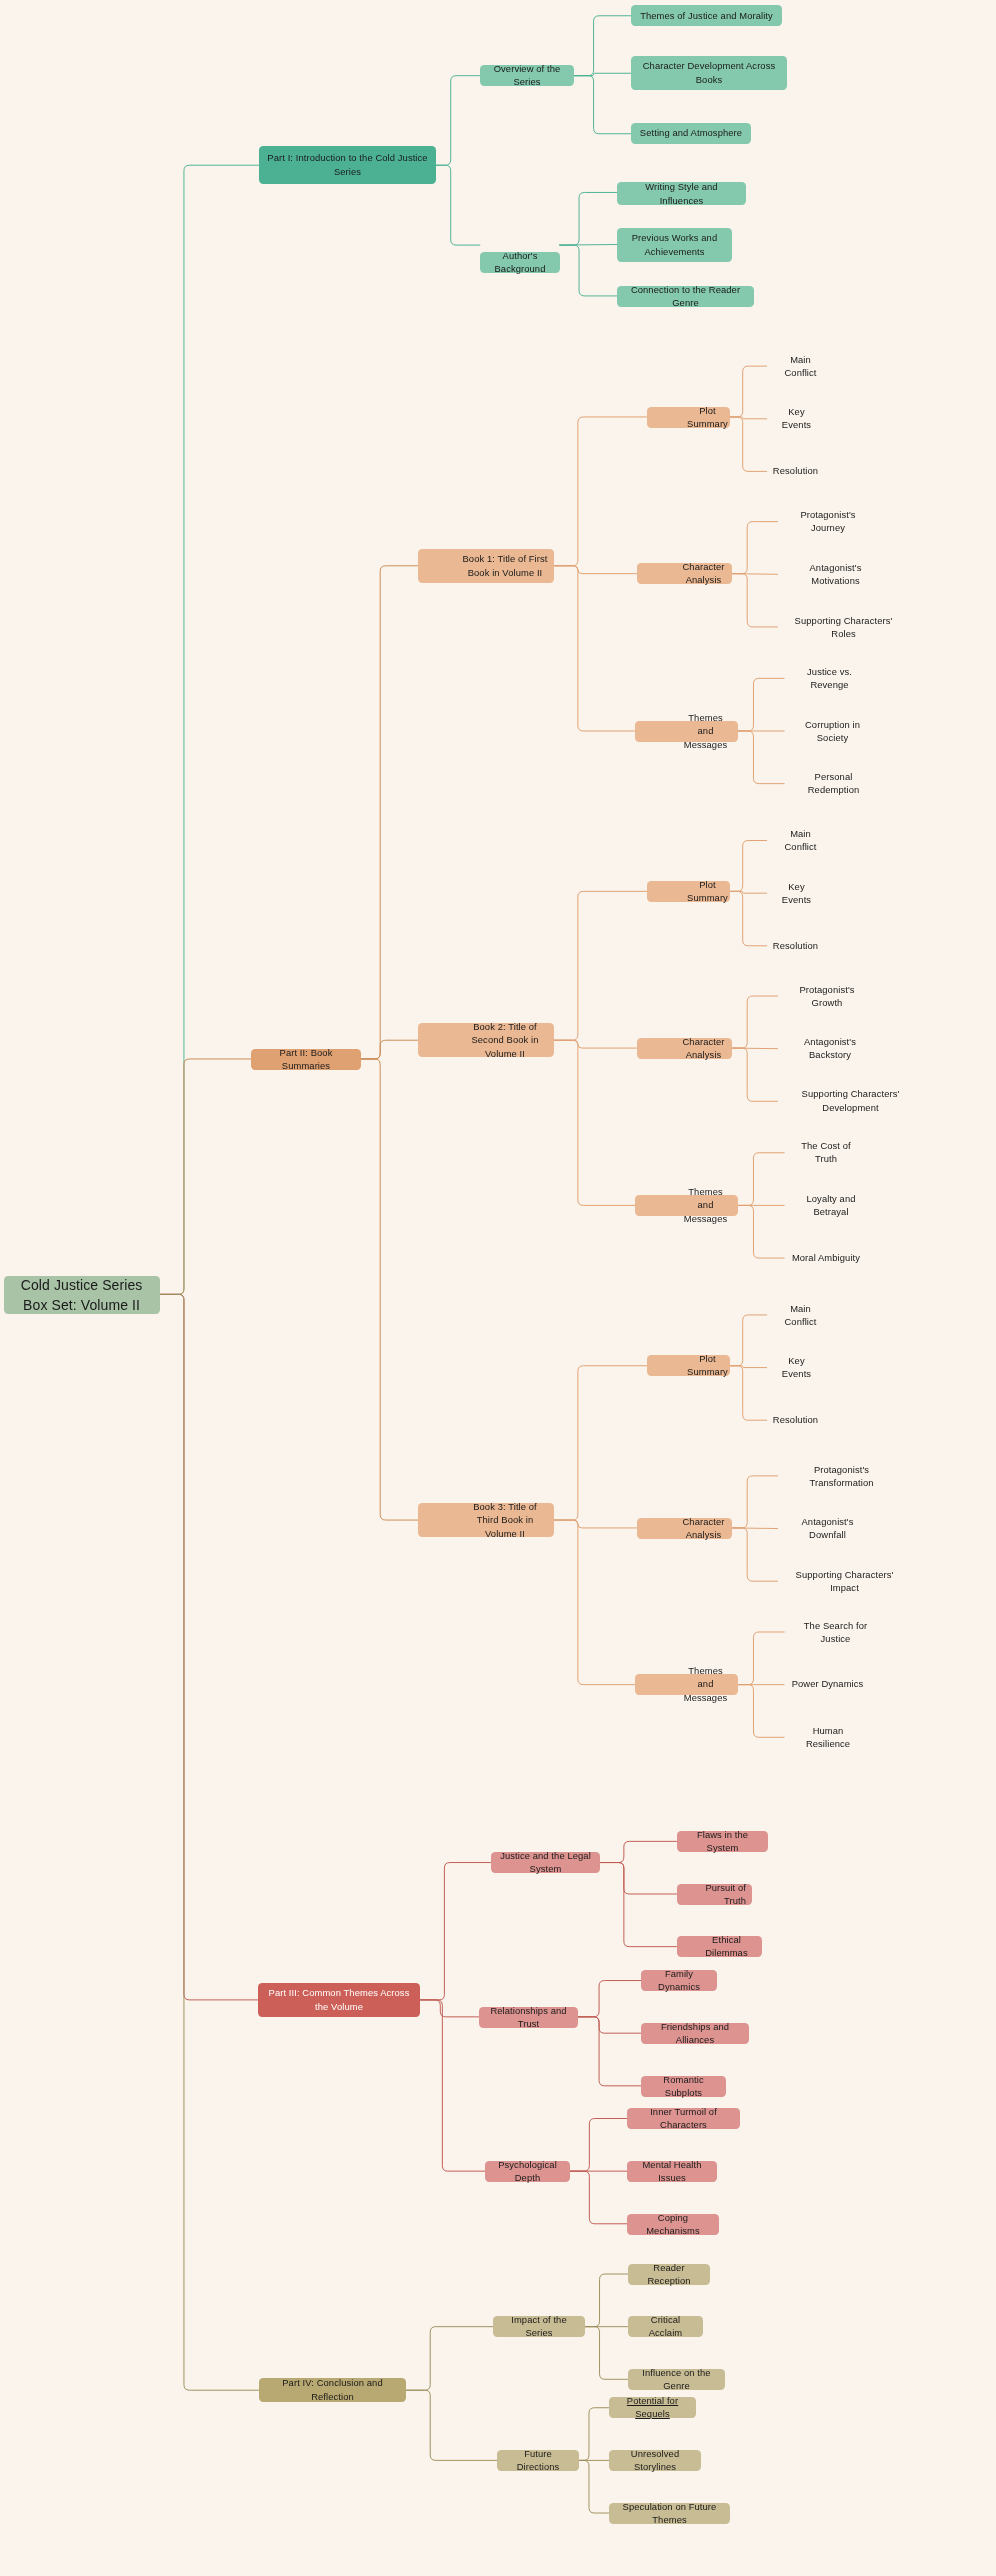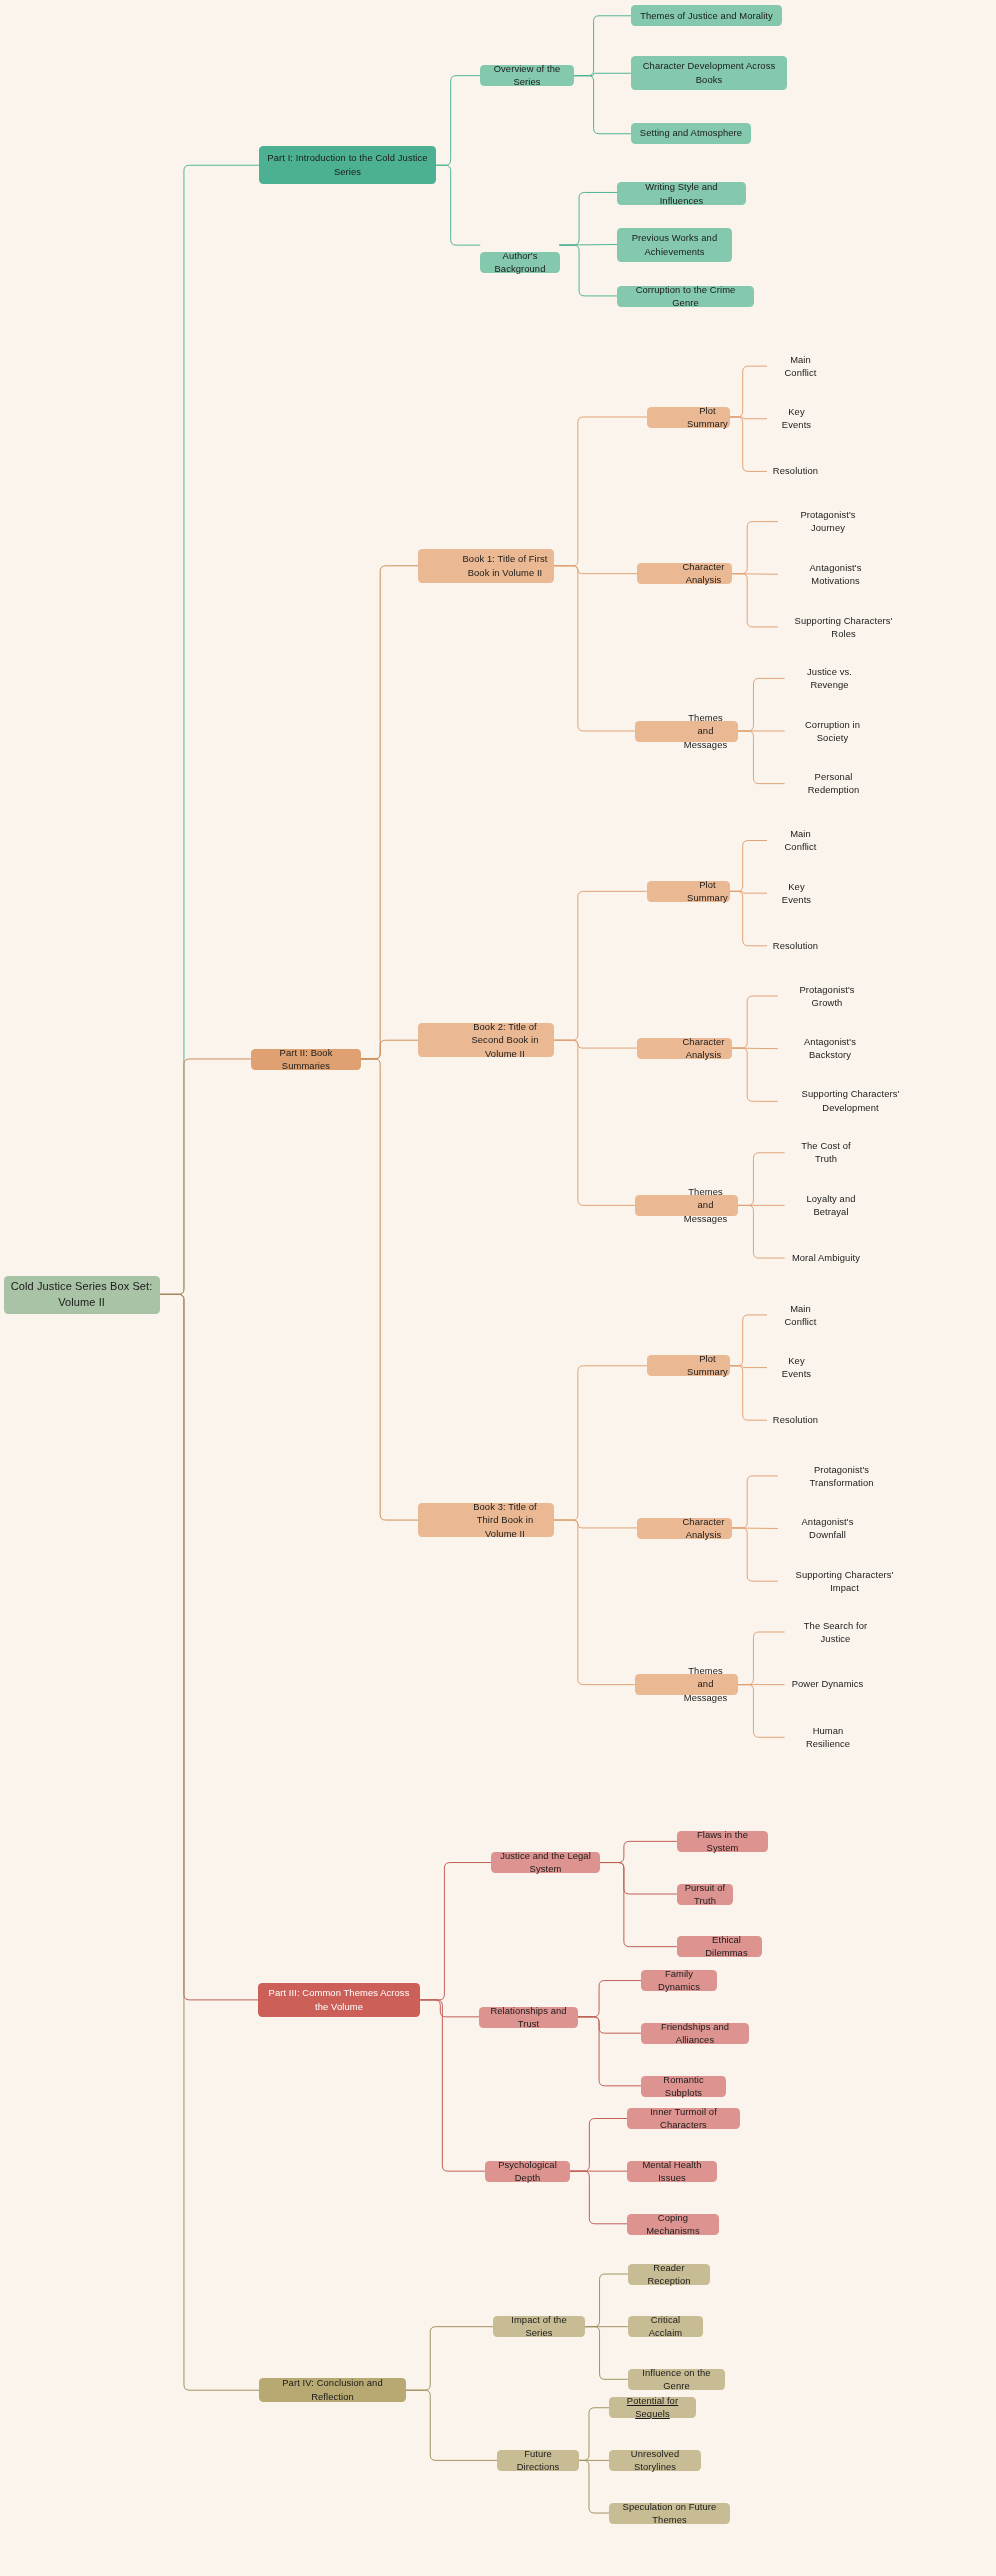--- a/index.html
+++ b/index.html
@@ -16,21 +16,21 @@
     box-sizing:border-box;
     display:flex;align-items:center;justify-content:center;
     text-align:center;
     border-radius:4.2px;
     color:#1a1a1a;
     font-size:9.4px;
     line-height:1.45;
     padding:3.6px 6px;
     letter-spacing:0.1px;
   }
-  .node.root{background:#a9c3a6;font-size:11px;}
+  .node.root{background:#a9c3a6;font-size:14px;}
   .node.l1-green{background:#4cb193;}
   .node.l2-green{background:#84c9ae;}
   .node.l1-orange{background:#e0a172;}
   .node.l2-orange{background:#eab892;padding-left:44px;}
   .node.l3-orange{background:#eeca aa;}
   .node.l1-red{background:#cc6058;color:#ffffff;}
   .node.l2-red{background:#dd9490;}
   .node.l1-gold{background:#b8a871;}
   .node.l2-gold{background:#c8bc94;}
 </style>
@@ -114,21 +114,21 @@
   <div id="node-layer">
       <div class="node root" id="node-root" style="left: 3.6px; top: 1276px; width: 156px; height: 38px;">Cold Justice Series Box Set: Volume II</div>
       <div class="node l1-green" id="node-p1" style="left: 259px; top: 146px; width: 177px; height: 38px;">Part I: Introduction to the Cold Justice Series</div>
       <div class="node l2-green" id="node-p1c1" style="left: 480px; top: 65px; width: 94px; height: 20.6px;">Overview of the Series</div>
       <div class="node l2-green" id="node-p1c1a" style="left: 631px; top: 5.4px; width: 151px; height: 20.6px;">Themes of Justice and Morality</div>
       <div class="node l2-green" id="node-p1c1b" style="left: 631px; top: 56px; width: 156px; height: 34px;">Character Development Across Books</div>
       <div class="node l2-green" id="node-p1c1c" style="left: 631px; top: 123px; width: 120px; height: 20.6px;">Setting and Atmosphere</div>
       <div class="node l2-green" id="node-p1c2" style="left: 480px; top: 252px; width: 80px; height: 20.6px;">Author's Background</div>
       <div class="node l2-green" id="node-p1c2a" style="left: 617px; top: 182px; width: 129px; height: 23px;">Writing Style and Influences</div>
       <div class="node l2-green" id="node-p1c2b" style="left: 617px; top: 228px; width: 115px; height: 34px;">Previous Works and Achievements</div>
-      <div class="node l2-green" id="node-p1c2c" style="left: 617px; top: 286px; width: 137px; height: 20.6px;">Corruption to the Crime Genre</div>
+      <div class="node l2-green" id="node-p1c2c" style="left: 617px; top: 286px; width: 137px; height: 20.6px;">Connection to the Reader Genre</div>
       <div class="node l1-orange" id="node-p2" style="left: 251px; top: 1049px; width: 110px; height: 20.6px;">Part II: Book Summaries</div>
       <div class="node l2-orange" id="node-b1" style="left: 418px; top: 549px; width: 136px; height: 34px;">Book 1: Title of First Book in Volume II</div>
       <div class="node l2-orange" id="node-b1p" style="left: 647px; top: 407px; width: 83px; height: 20.6px;">Plot Summary</div>
       <div class="node l3-orange" id="node-b1p1" style="left: 767px; top: 356px; width: 67px; height: 20.6px;">Main Conflict</div>
       <div class="node l3-orange" id="node-b1p2" style="left: 767px; top: 408px; width: 59px; height: 20.6px;">Key Events</div>
       <div class="node l3-orange" id="node-b1p3" style="left: 767px; top: 461px; width: 57px; height: 20.6px;">Resolution</div>
       <div class="node l2-orange" id="node-b1c" style="left: 637px; top: 563px; width: 95px; height: 20.6px;">Character Analysis</div>
       <div class="node l3-orange" id="node-b1c1" style="left: 778px; top: 511px; width: 100px; height: 20.6px;">Protagonist's Journey</div>
       <div class="node l3-orange" id="node-b1c2" style="left: 778px; top: 564px; width: 115px; height: 20.6px;">Antagonist's Motivations</div>
       <div class="node l3-orange" id="node-b1c3" style="left: 778px; top: 617px; width: 131px; height: 20.6px;">Supporting Characters' Roles</div>
@@ -158,21 +158,21 @@
       <div class="node l3-orange" id="node-b3c1" style="left: 778px; top: 1466px; width: 127px; height: 20.6px;">Protagonist's Transformation</div>
       <div class="node l3-orange" id="node-b3c2" style="left: 778px; top: 1518px; width: 99px; height: 20.6px;">Antagonist's Downfall</div>
       <div class="node l3-orange" id="node-b3c3" style="left: 778px; top: 1571px; width: 133px; height: 20.6px;">Supporting Characters' Impact</div>
       <div class="node l2-orange" id="node-b3t" style="left: 635px; top: 1674px; width: 103px; height: 20.6px;">Themes and Messages</div>
       <div class="node l3-orange" id="node-b3t1" style="left: 784px; top: 1622px; width: 103px; height: 20.6px;">The Search for Justice</div>
       <div class="node l3-orange" id="node-b3t2" style="left: 784px; top: 1674px; width: 87px; height: 20.6px;">Power Dynamics</div>
       <div class="node l3-orange" id="node-b3t3" style="left: 784px; top: 1727px; width: 88px; height: 20.6px;">Human Resilience</div>
       <div class="node l1-red" id="node-p3" style="left: 258px; top: 1983px; width: 162px; height: 34px;">Part III: Common Themes Across the Volume</div>
       <div class="node l2-red" id="node-p3c1" style="left: 491px; top: 1852px; width: 109px; height: 20.6px;">Justice and the Legal System</div>
       <div class="node l2-red" id="node-p3c1a" style="left: 677px; top: 1831px; width: 91px; height: 20.6px;">Flaws in the System</div>
-      <div class="node l2-red" id="node-p3c1b" style="left: 677px; top: 1884px; width: 56px; height: 20.6px;">Pursuit of Truth</div>
+      <div class="node l2-red" id="node-p3c1b" style="left: 677px; top: 1884px; width: 75px; height: 20.6px; text-align: right;">Pursuit of Truth</div>
       <div class="node l2-red" id="node-p3c1c" style="left: 677px; top: 1936px; width: 85px; height: 20.6px; padding-left: 20px;">Ethical Dilemmas</div>
       <div class="node l2-red" id="node-p3c2" style="left: 479px; top: 2007px; width: 99px; height: 20.6px;">Relationships and Trust</div>
       <div class="node l2-red" id="node-p3c2a" style="left: 641px; top: 1970px; width: 76px; height: 20.6px;">Family Dynamics</div>
       <div class="node l2-red" id="node-p3c2b" style="left: 641px; top: 2023px; width: 108px; height: 20.6px;">Friendships and Alliances</div>
       <div class="node l2-red" id="node-p3c2c" style="left: 641px; top: 2076px; width: 85px; height: 20.6px;">Romantic Subplots</div>
       <div class="node l2-red" id="node-p3c3" style="left: 485px; top: 2161px; width: 85px; height: 20.6px;">Psychological Depth</div>
       <div class="node l2-red" id="node-p3c3a" style="left: 627px; top: 2108px; width: 113px; height: 20.6px;">Inner Turmoil of Characters</div>
       <div class="node l2-red" id="node-p3c3b" style="left: 627px; top: 2161px; width: 90px; height: 20.6px;">Mental Health Issues</div>
       <div class="node l2-red" id="node-p3c3c" style="left: 627px; top: 2214px; width: 92px; height: 20.6px;">Coping Mechanisms</div>
       <div class="node l1-gold" id="node-p4" style="left: 259px; top: 2378px; width: 147px; height: 24px;">Part IV: Conclusion and Reflection</div>

